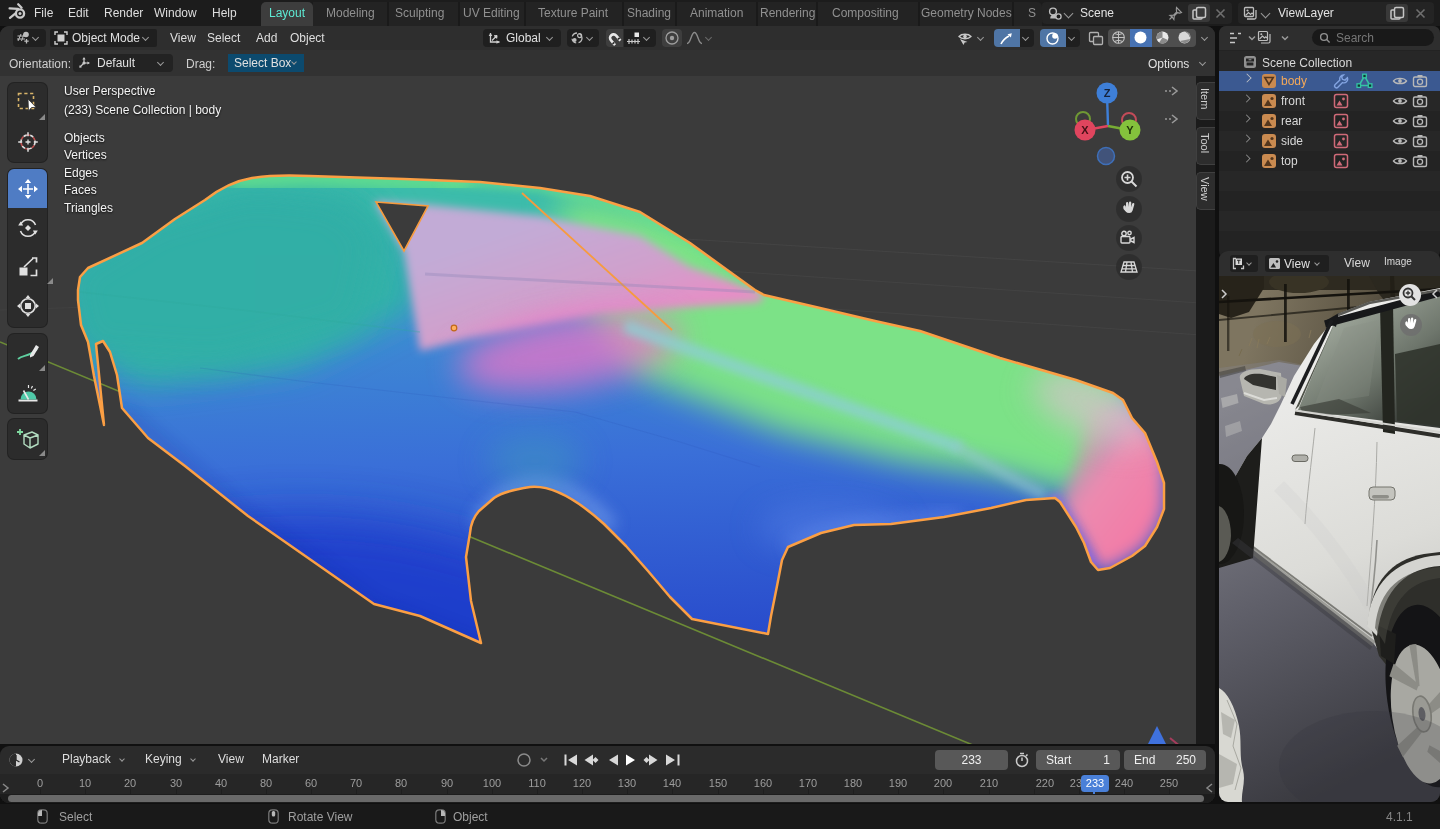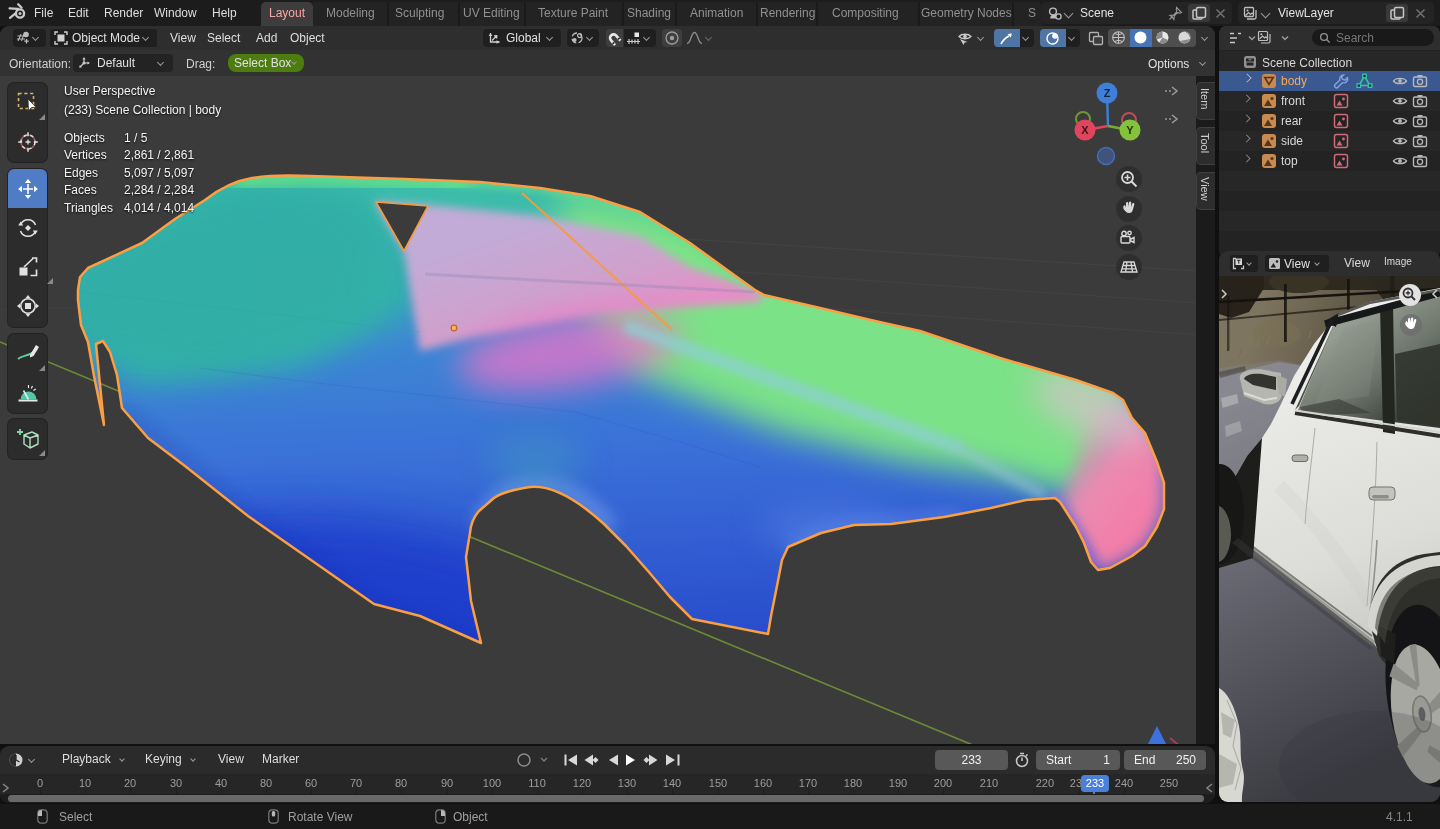--- a/index.html
+++ b/index.html
@@ -35,21 +35,21 @@
   <div class="abs" style="left:387px;top:2px;width:2px;height:24px;background:#1a1a1a"></div>
   <div class="abs" style="left:458px;top:2px;width:2px;height:24px;background:#1a1a1a"></div>
   <div class="abs" style="left:524px;top:2px;width:2px;height:24px;background:#1a1a1a"></div>
   <div class="abs" style="left:622px;top:2px;width:2px;height:24px;background:#1a1a1a"></div>
   <div class="abs" style="left:675px;top:2px;width:2px;height:24px;background:#1a1a1a"></div>
   <div class="abs" style="left:756px;top:2px;width:2px;height:24px;background:#1a1a1a"></div>
   <div class="abs" style="left:816px;top:2px;width:2px;height:24px;background:#1a1a1a"></div>
   <div class="abs" style="left:918px;top:2px;width:2px;height:24px;background:#1a1a1a"></div>
   <div class="abs" style="left:1012px;top:2px;width:2px;height:24px;background:#1a1a1a"></div>
   <div class="abs" style="left:261px;top:2px;width:52px;height:24px;background:#3d3d3d;border-radius:5px 5px 0 0;"></div>
-  <div class="abs txt" style="left:269px;top:6px;color:#fca5a5">Layout</div>
+  <div class="abs txt" style="left:269px;top:6px;color:#5eead4">Layout</div>
   <div class="abs txt dim" style="left:326px;top:6px">Modeling</div>
   <div class="abs txt dim" style="left:395px;top:6px">Sculpting</div>
   <div class="abs txt dim" style="left:463px;top:6px">UV Editing</div>
   <div class="abs txt dim" style="left:538px;top:6px">Texture Paint</div>
   <div class="abs txt dim" style="left:627px;top:6px">Shading</div>
   <div class="abs txt dim" style="left:690px;top:6px">Animation</div>
   <div class="abs txt dim" style="left:760px;top:6px">Rendering</div>
   <div class="abs txt dim" style="left:832px;top:6px">Compositing</div>
   <div class="abs txt dim" style="left:921px;top:6px">Geometry Nodes</div>
   <div class="abs txt dim" style="left:1028px;top:6px">S</div>
@@ -231,21 +231,21 @@
         <path d="M7,2 v5 M7,7 L3,11 M7,7 l5,0" stroke="#c8c8c8" stroke-width="1.2" fill="none"></path>
         <path d="M7,1 l-1.6,2.6 h3.2 Z" fill="#c8c8c8"></path>
         <path d="M13,7 l-2.6,-1.6 v3.2 Z" fill="#c8c8c8"></path>
         <path d="M2.2,11.8 l2.8,-0.6 -2.2,-2.2 Z" fill="#c8c8c8"></path>
         <circle cx="7" cy="7" r="1.6" fill="#c8c8c8"></circle>
       </svg>
       <div class="abs txt" style="left:24px;top:2px;color:#e0e0e0">Default</div>
       <span class="chev" style="position:absolute;left:85px;top:6px;width:5px;height:5px"></span>
     </div>
     <div class="abs txt" style="left:186px;top:7px;color:#cfcfcf">Drag:</div>
-    <div class="abs" style="left:228px;top:4px;width:76px;height:18px;background:#4d7c0f;border-radius:8px;">
+    <div class="abs" style="left:228px;top:4px;width:76px;height:18px;background:#0c4a6e;border-radius:0;">
       <div class="abs txt" style="left:6px;top:2px;color:#e0e0e0">Select Box</div>
       <span class="chev" style="position:absolute;left:64px;top:6px;width:4px;height:4px"></span>
     </div>
     <div class="abs txt" style="left:1148px;top:7px;color:#e0e0e0">Options</div>
     <span class="chev" style="position:absolute;left:1200px;top:10px;width:5px;height:5px"></span>
   </div>
   <div class="abs" id="viewport" style="left:0;top:50px;width:1215px;height:668px;background:#3b3b3b;">
     <svg class="abs" style="left:0;top:0" width="1215" height="668" viewBox="0 0 1215 668">
       <defs>
         <linearGradient id="gBase" gradientUnits="userSpaceOnUse" x1="260" y1="640" x2="240" y2="150">
@@ -320,21 +320,20 @@
       <line x1="522" y1="117" x2="672" y2="254" stroke="#f79b3e" stroke-width="1.8"></line>
       <line x1="425" y1="198" x2="755" y2="216" stroke="#8f86b8" stroke-width="3" opacity="0.35"></line>
       <circle cx="454" cy="252" r="2.8" fill="#ffb060" stroke="#c06818" stroke-width="1.2"></circle>
 
       <rect x="1196" y="0" width="19" height="668" fill="#1b1b1b"></rect>
     </svg>
 
     <div class="abs" style="left:64px;top:8px;color:#f4f4f4;font-size:12px;text-shadow:0 1px 2px rgba(0,0,0,.8);white-space:nowrap">User Perspective</div>
     <div class="abs" style="left:64px;top:27px;color:#f4f4f4;font-size:12px;text-shadow:0 1px 2px rgba(0,0,0,.8);white-space:nowrap">(233) Scene Collection | body</div>
     <div class="abs" style="left:64px;top:54px;color:#f4f4f4;font-size:12px;line-height:17.4px;text-shadow:0 1px 2px rgba(0,0,0,.8)">Objects<br>Vertices<br>Edges<br>Faces<br>Triangles</div>
-    <div class="abs" style="left:124px;top:54px;color:#f4f4f4;font-size:12px;line-height:17.4px;text-shadow:0 1px 2px rgba(0,0,0,.8)">1 / 5<br>2,861 / 2,861<br>5,097 / 5,097<br>2,284 / 2,284<br>4,014 / 4,014</div>
 
     <div class="abs" style="left:8px;top:7px;width:39px;height:79px;background:#2c2c2c;border-radius:6px;box-shadow:0 0 0 1px #222;">
       <svg class="abs" style="left:8px;top:8px" width="24" height="24" viewBox="0 0 24 24">
         <rect x="2.5" y="2.5" width="15" height="15" fill="none" stroke="#d8b46a" stroke-width="1.6" stroke-dasharray="3.2 2.6"></rect>
         <path d="M12,8 l0.5,12 3,-3.4 4.6,-0.3 Z" fill="#ffffff" stroke="#2c2c2c" stroke-width="0.8"></path>
       </svg>
       <svg class="abs" style="left:30px;top:30px" width="8" height="8">
           <path d="M7,1 V7 H1 Z" fill="#8a8a8a"></path>
         </svg>
       <svg class="abs" style="left:8px;top:47px" width="24" height="24" viewBox="0 0 24 24">

